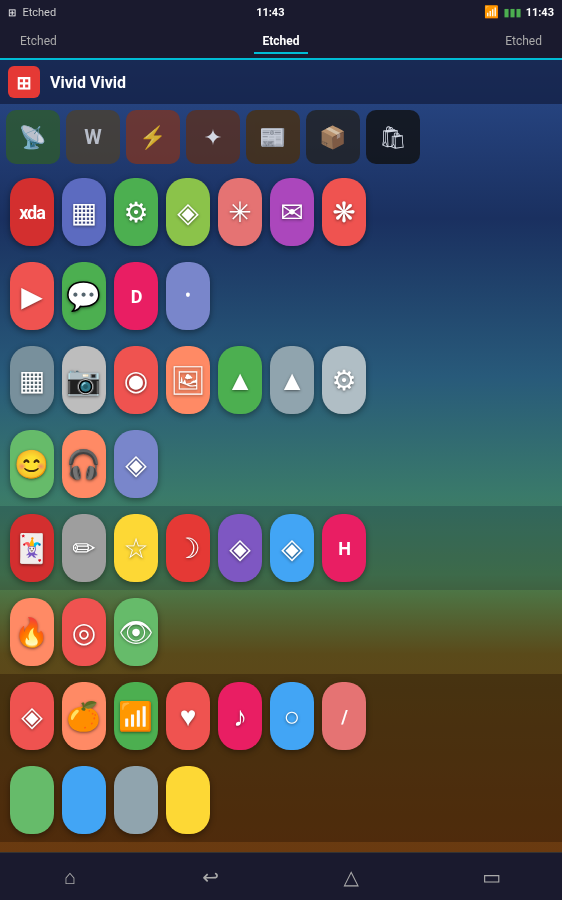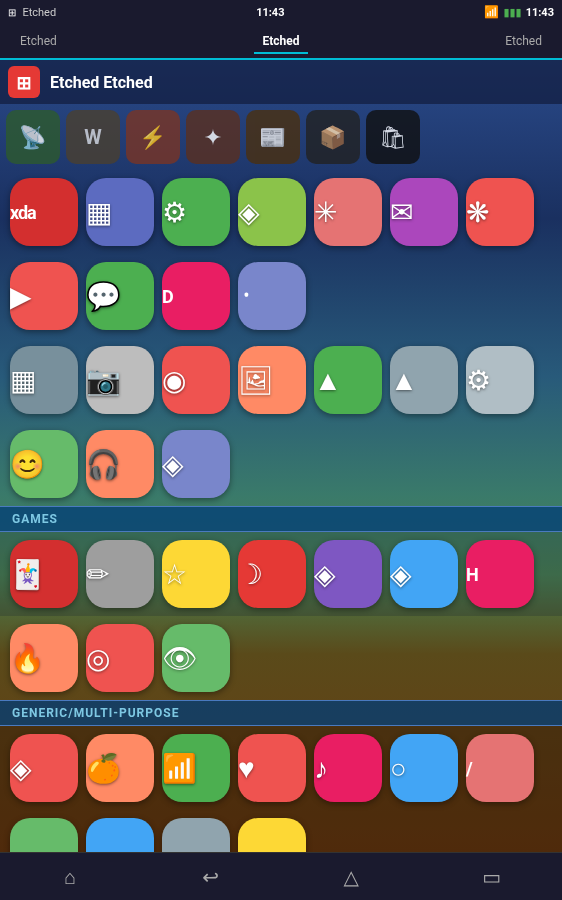--- a/index.html
+++ b/index.html
@@ -77,25 +77,26 @@
     .icon-row {
       display: flex;
       flex-direction: row;
       align-items: center;
       padding: 8px 10px;
       gap: 8px;
       flex-wrap: wrap;
     }
 
     .app-icon {
-      width: 68px;
+      width: 44px;
       height: 68px;
       border-radius: 20px;
       display: flex;
       align-items: center;
+      justify-content: center;
       cursor: pointer;
       flex-shrink: 0;
       position: relative;
       box-shadow: 0 2px 6px rgba(0,0,0,0.4);
     }
     .app-icon .icon-symbol {
       font-size: 28px;
       color: #fff;
       text-shadow: 0 1px 3px rgba(0,0,0,0.5);
     }
@@ -184,21 +185,21 @@
   <span class="tab-item active">Etched</span>
   <span class="tab-item">Etched</span>
 </div>
 
 <div class="main-content bg-sky" style="background: linear-gradient(rgb(42, 74, 138) 0%, rgb(26, 48, 96) 20%, rgb(40, 90, 122) 40%, rgb(58, 122, 106) 55%, rgb(74, 128, 80) 65%, rgb(90, 74, 26) 75%, rgb(106, 58, 16) 100%);">
 
   <div style="display:flex; align-items:center; padding:6px 8px; background:rgba(15,25,55,0.65);">
     <div class="header-icon-box">
       <span style="color:#fff;font-size:18px;font-weight:bold;">⊞</span>
     </div>
-    <span class="header-title">Etched Etched</span>
+    <span class="header-title">Vivid Vivid</span>
   </div>
 
   <div class="top-icons-row">
     <div class="top-icon" style="background:#2e5a2e;">
       <span class="icon-symbol">📡</span>
     </div>
     <div class="top-icon" style="background:#4a4030;">
       <span style="font-size:20px;color:#ddd;font-weight:bold;">W</span>
     </div>
     <div class="top-icon" style="background:#7a3525;">
@@ -287,21 +288,20 @@
       <span class="icon-symbol">😊</span>
     </div>
     <div class="app-icon" style="background:#ff8a65;">
       <span class="icon-symbol">🎧</span>
     </div>
     <div class="app-icon" style="background:#7986cb;">
       <span class="icon-symbol">◈</span>
     </div>
   </div>
 
-  <div class="section-label">GAMES</div>
 
   <div class="icon-row" style="background:rgba(10,20,50,0.2);">
     <div class="app-icon" style="background:#d32f2f;">
       <span class="icon-symbol">🃏</span>
     </div>
     <div class="app-icon" style="background:#9e9e9e;">
       <span class="icon-symbol">✏</span>
     </div>
     <div class="app-icon" style="background:#fdd835;">
       <span class="icon-symbol">☆</span>
@@ -325,21 +325,20 @@
       <span class="icon-symbol">🔥</span>
     </div>
     <div class="app-icon" style="background:#ef5350;">
       <span class="icon-symbol">◎</span>
     </div>
     <div class="app-icon" style="background:#66bb6a;">
       <span class="icon-symbol">👁</span>
     </div>
   </div>
 
-  <div class="section-label">GENERIC/MULTI-PURPOSE</div>
 
   <div class="icon-row" style="background: rgba(40, 20, 5, 0.4);">
     <div class="app-icon" style="background:#ef5350;">
       <span class="icon-symbol">◈</span>
     </div>
     <div class="app-icon" style="background:#ff8a65;">
       <span class="icon-symbol">🍊</span>
     </div>
     <div class="app-icon" style="background:#4caf50;">
       <span class="icon-symbol">📶</span>

